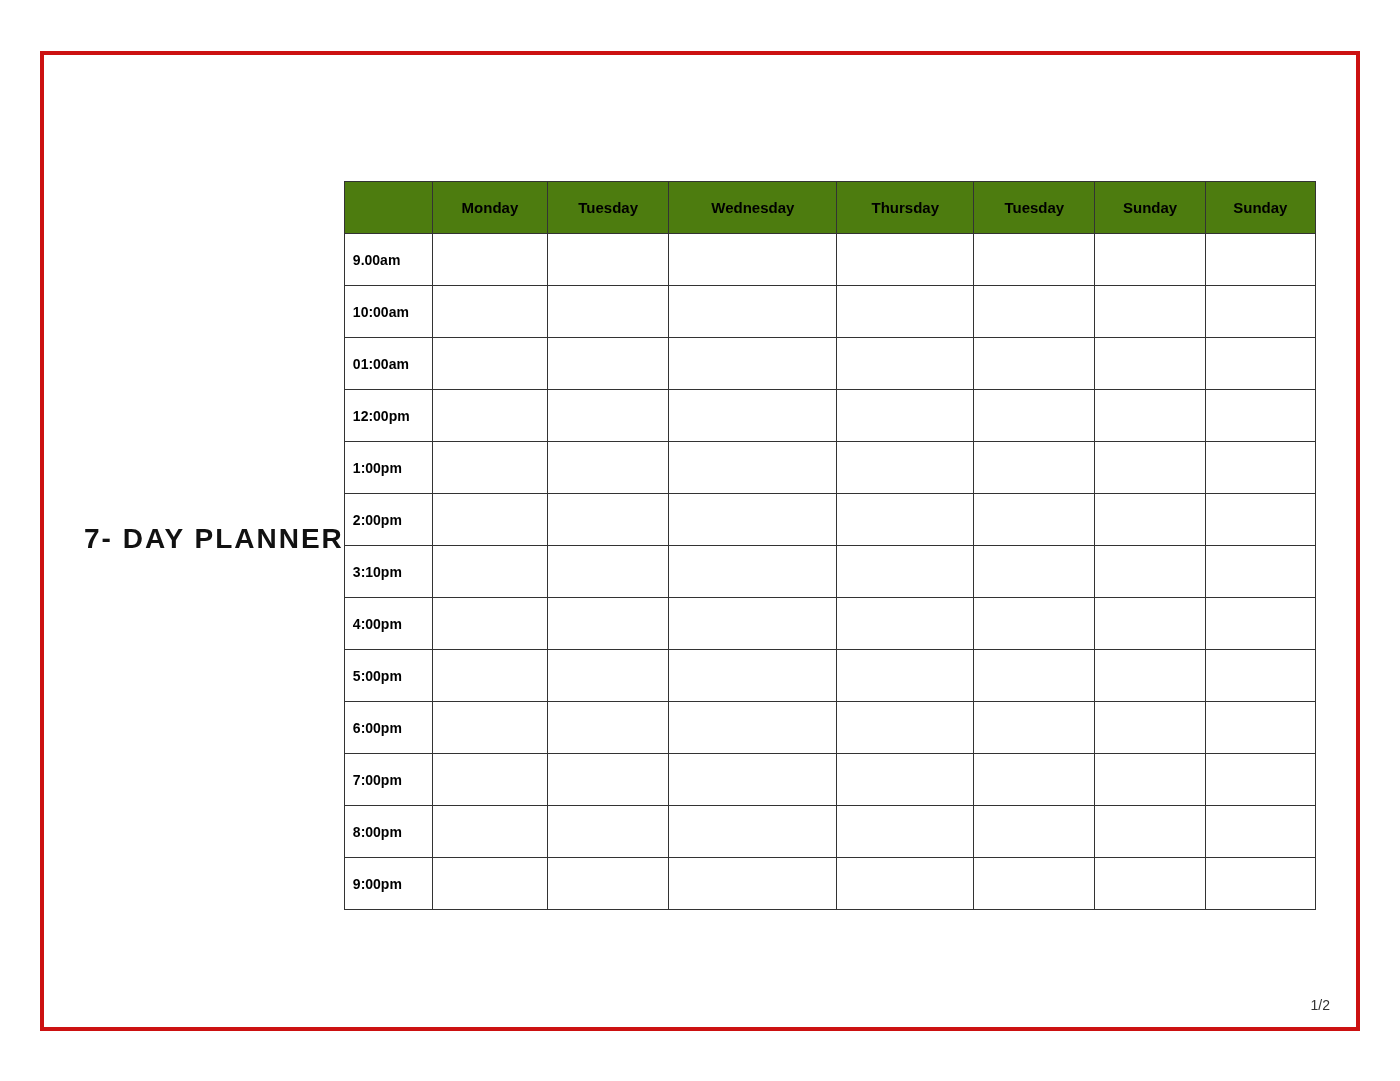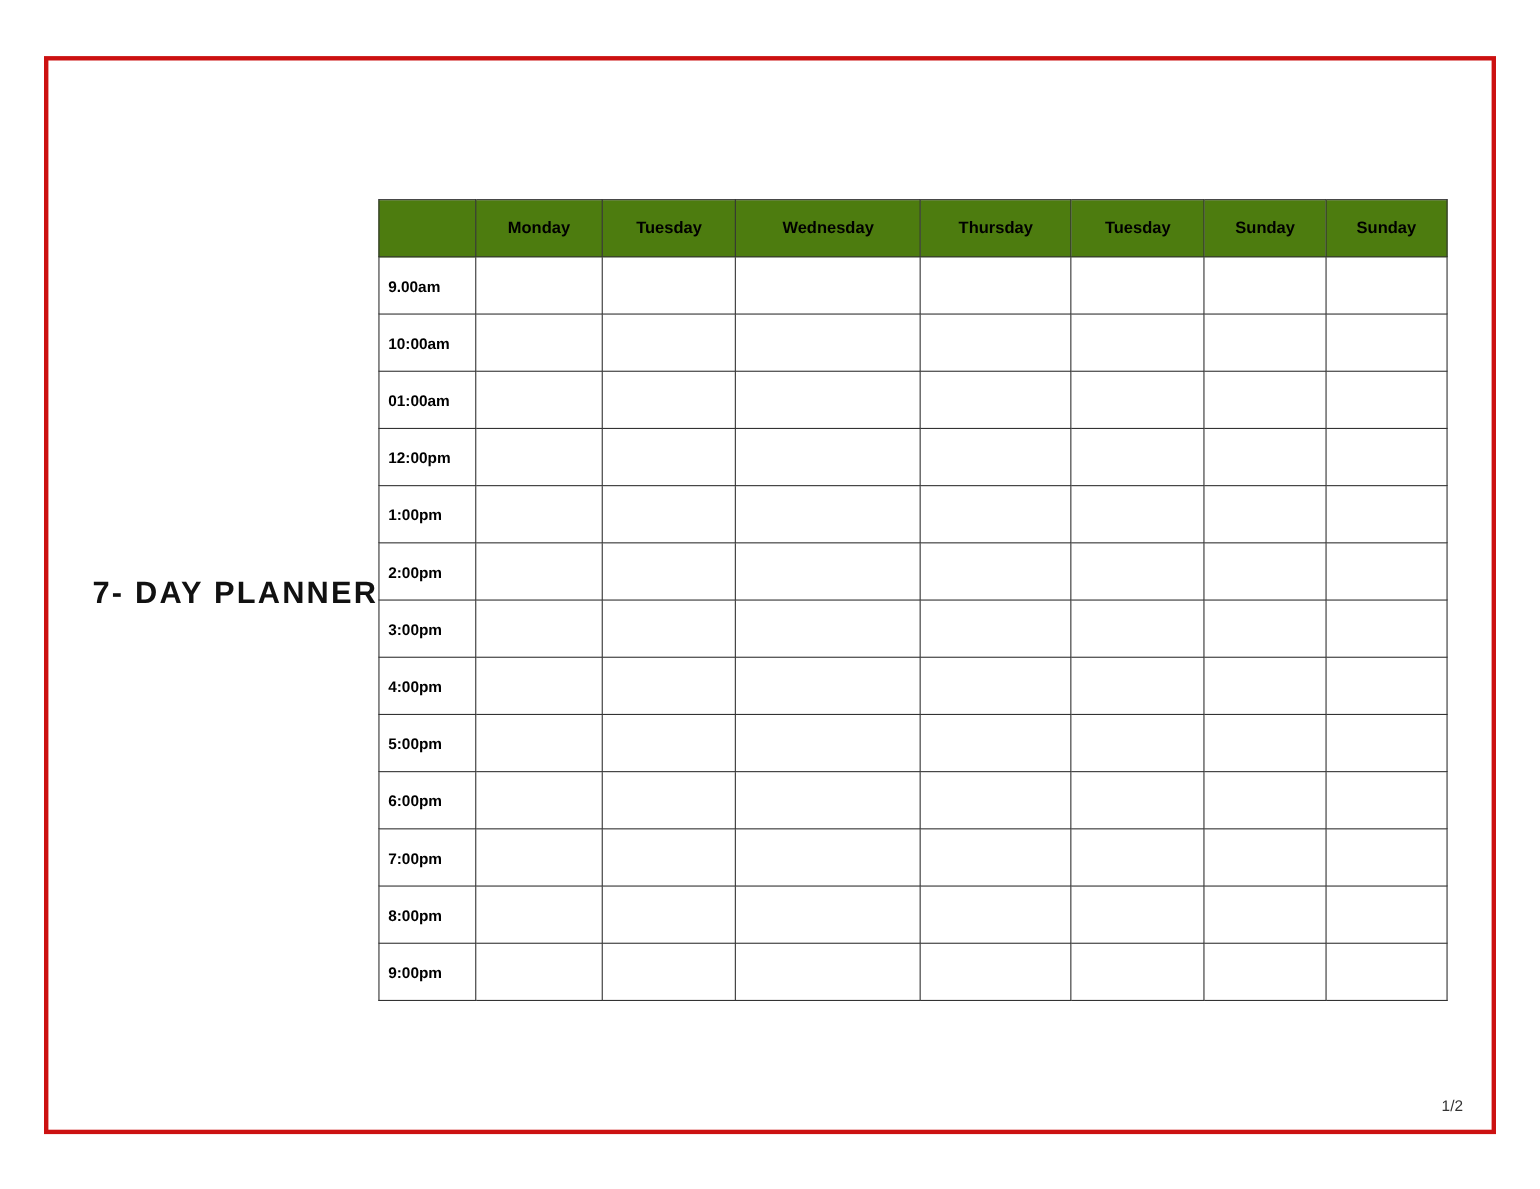--- a/index.html
+++ b/index.html
@@ -161,21 +161,21 @@
           <td class="time-cell">2:00pm</td>
           <td class="data-cell"></td>
           <td class="data-cell"></td>
           <td class="data-cell"></td>
           <td class="data-cell"></td>
           <td class="data-cell"></td>
           <td class="data-cell"></td>
           <td class="data-cell"></td>
         </tr>
         <tr>
-          <td class="time-cell">3:00pm</td>
+          <td class="time-cell">3:10pm</td>
           <td class="data-cell"></td>
           <td class="data-cell"></td>
           <td class="data-cell"></td>
           <td class="data-cell"></td>
           <td class="data-cell"></td>
           <td class="data-cell"></td>
           <td class="data-cell"></td>
         </tr>
         <tr>
           <td class="time-cell">4:00pm</td>

